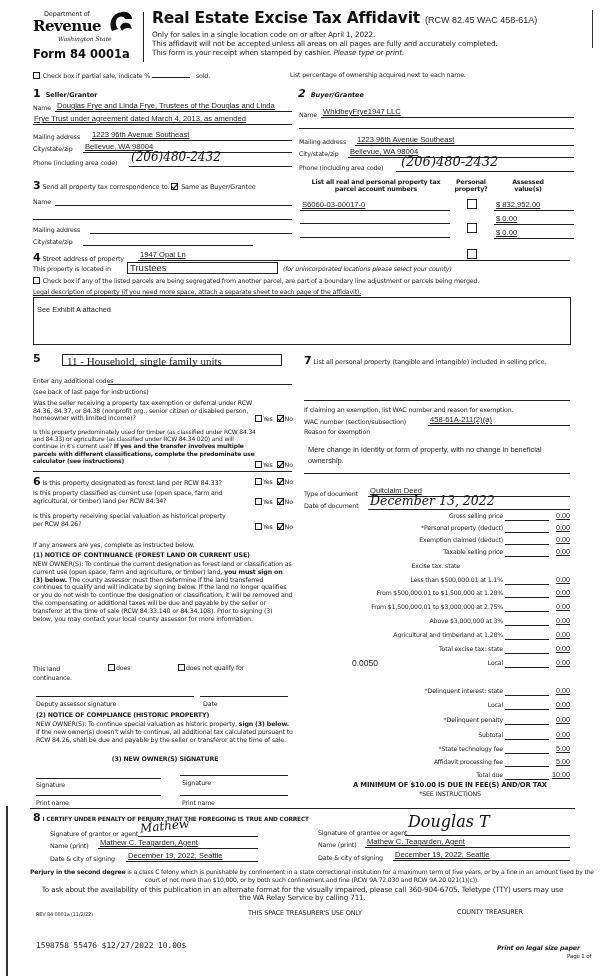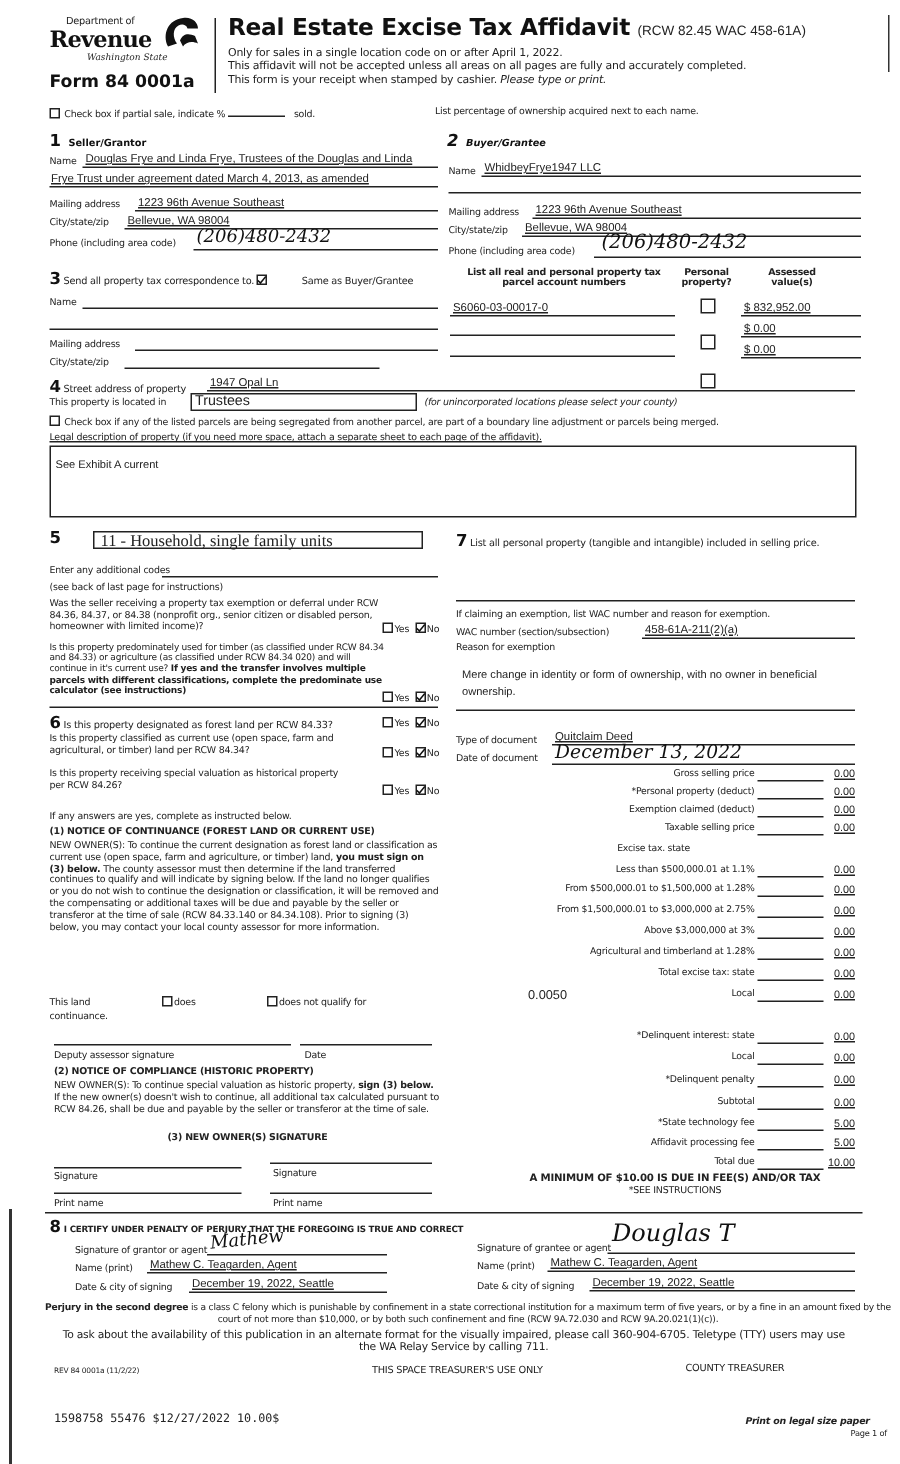--- a/index.html
+++ b/index.html
@@ -121,21 +121,21 @@
   <div class="line" style="left:300px;top:237px;width:150px;"></div>
   <span class="abs cb big" style="left:467px;top:226px;"></span>
   <div class="abs val" style="left:496px;top:229px;">$ 0.00</div>
   <div class="line" style="left:494px;top:238px;width:80px;"></div>
 </div>
 
 <div class="abs lbl" style="left:33px;top:180px;">
   <span class="sec-num">3</span>
   <span style="font-size:6.5px;">Send all property tax correspondence to.</span>
   <span class="cb checked"></span>
-  <span style="font-size:6.5px;margin-left:20px;">Same as Buyer/Grantee</span>
+  <span style="font-size:6.5px;">Same as Buyer/Grantee</span>
 </div>
 <div class="abs lbl" style="left:33px;top:198px;">Name</div>
 <div class="line" style="left:55px;top:205px;width:237px;"></div>
 <div class="line" style="left:33px;top:219px;width:259px;"></div>
 <div class="abs lbl" style="left:33px;top:226px;">Mailing address</div>
 <div class="line" style="left:90px;top:233px;width:202px;"></div>
 <div class="abs lbl" style="left:33px;top:238px;">City/state/zip</div>
 <div class="line" style="left:83px;top:245px;width:170px;"></div>
 
 <div class="abs lbl" style="left:33px;top:252px;">
@@ -148,21 +148,21 @@
 <div class="box" style="left:127px;top:262px;width:151px;height:12px;">
   <span style="position:absolute;left:2px;top:0px;font-family:'Liberation Sans',sans-serif;font-size:9.5px;color:#222;">Trustees</span>
 </div>
 <div class="abs lbl it bold" style="left:283px;top:265px;font-weight:normal;">(for unincorporated locations please select your county)</div>
 <div class="abs lbl" style="left:33px;top:277px;">
   <span class="cb"></span>
   <span>Check box if any of the listed parcels are being segregated from another parcel, are part of a boundary line adjustment or parcels being merged.</span>
 </div>
 <div class="abs lbl" style="left:33px;top:288px;text-decoration:underline;">Legal description of property (if you need more space, attach a separate sheet to each page of the affidavit).</div>
 <div class="box" style="left:33px;top:297px;width:538px;height:48px;">
-  <span style="position:absolute;left:3px;top:8px;font-family:'Liberation Sans',sans-serif;font-size:7.4px;color:#222;">See Exhibit A current</span>
+  <span style="position:absolute;left:3px;top:8px;font-family:'Liberation Sans',sans-serif;font-size:7.4px;color:#222;">See Exhibit A attached</span>
 </div>
 
 <div class="abs sec-num" style="left:33px;top:353px;">5</div>
 <div class="box" style="left:62px;top:354px;width:220px;height:12px;">
   <span style="position:absolute;left:4px;top:0px;font-family:Liberation Serif, serif;font-size:11px;color:#222;">11 - Household, single family units</span>
 </div>
 <div class="abs lbl" style="left:33px;top:377px;">Enter any additional codes</div>
 <div class="line" style="left:108px;top:384px;width:184px;"></div>
 <div class="abs lbl" style="left:33px;top:388px;">(see back of last page for instructions)</div>
 
@@ -239,21 +239,21 @@
 <div class="abs lblw" style="left:304px;top:354px;width:282px;line-height:1.2;">
   <span class="sec-num">7</span>
   <span style="font-size:6.5px;">List all personal property (tangible and intangible) included in selling price.</span>
 </div>
 <div class="line" style="left:304px;top:400px;width:266px;"></div>
 <div class="abs lbl" style="left:304px;top:406px;">If claiming an exemption, list WAC number and reason for exemption.</div>
 <div class="abs lbl" style="left:304px;top:418px;">WAC number (section/subsection)</div>
 <div class="abs val" style="left:430px;top:416px;">458-61A-211(2)(a)</div>
 <div class="line" style="left:428px;top:425px;width:142px;"></div>
 <div class="abs lbl" style="left:304px;top:428px;">Reason for exemption</div>
-<div class="abs" style="left:308px;top:444px;width:245px;font-family:'Liberation Sans',sans-serif;font-size:7.4px;color:#222;line-height:1.55;">Mere change in identity or form of ownership, with no owner in beneficial ownership.</div>
+<div class="abs" style="left:308px;top:444px;width:245px;font-family:'Liberation Sans',sans-serif;font-size:7.4px;color:#222;line-height:1.55;">Mere change in identity or form of property, with no change in beneficial ownership.</div>
 <div class="line" style="left:304px;top:473px;width:266px;"></div>
 <div class="abs lbl" style="left:304px;top:490px;">Type of document</div>
 <div class="abs val" style="left:370px;top:487px;">Quitclaim Deed</div>
 <div class="line" style="left:368px;top:496px;width:202px;"></div>
 <div class="abs lbl" style="left:304px;top:502px;">Date of document</div>
 <div class="abs hw" style="left:370px;top:494px;font-size:12.5px;">December 13, 2022</div>
 <div class="line" style="left:368px;top:509px;width:202px;"></div>
 
 <div>
   <div class="fee-row" style="top:512px;">

